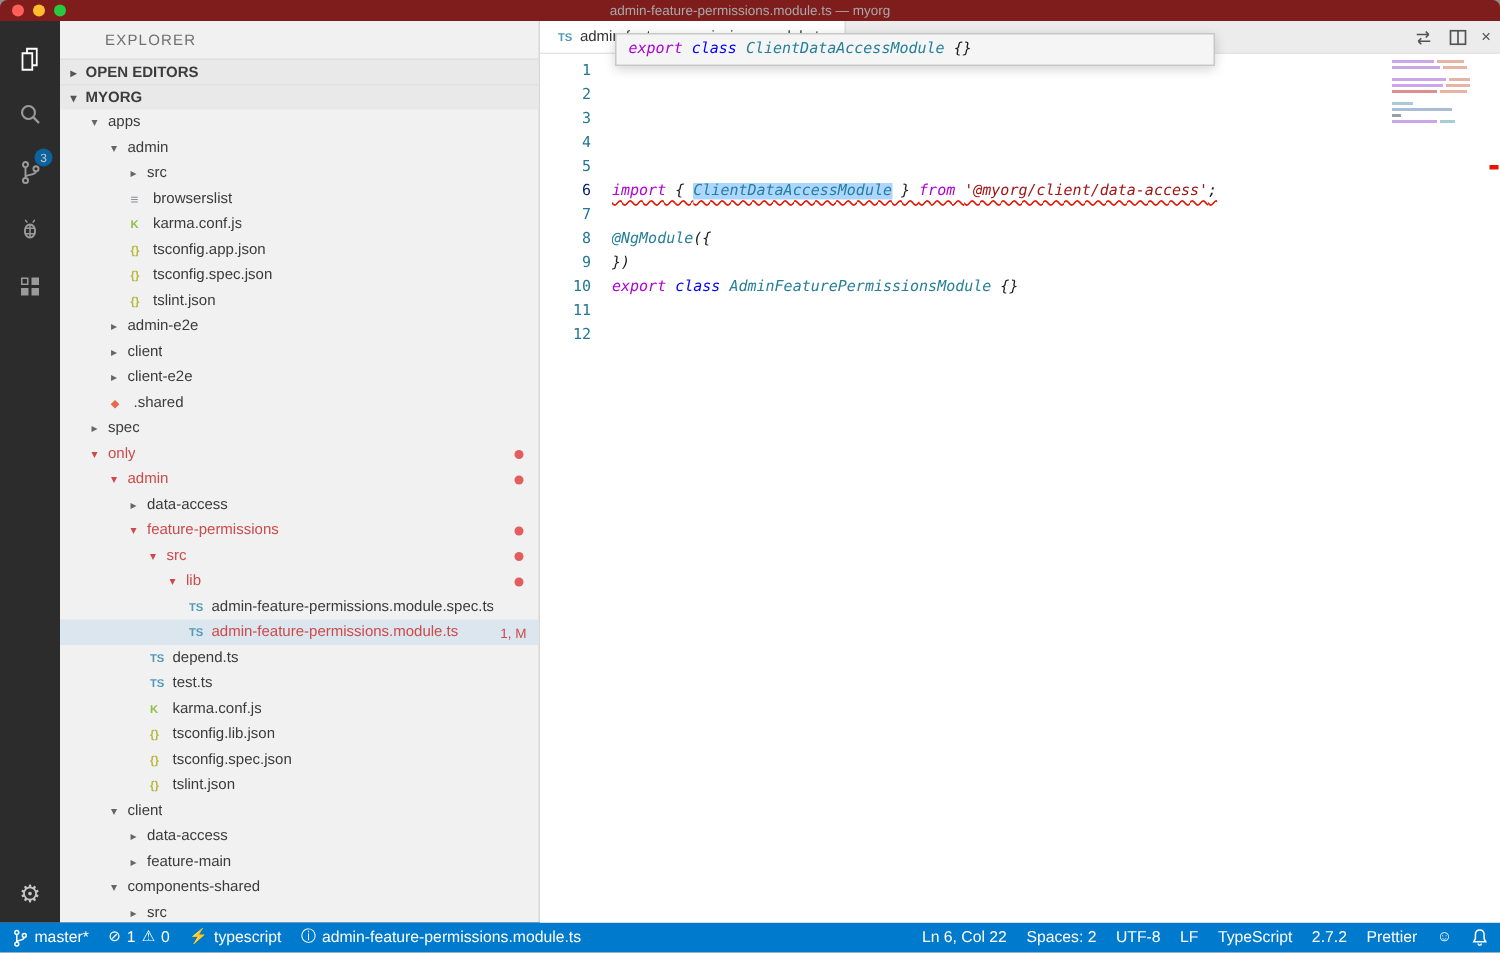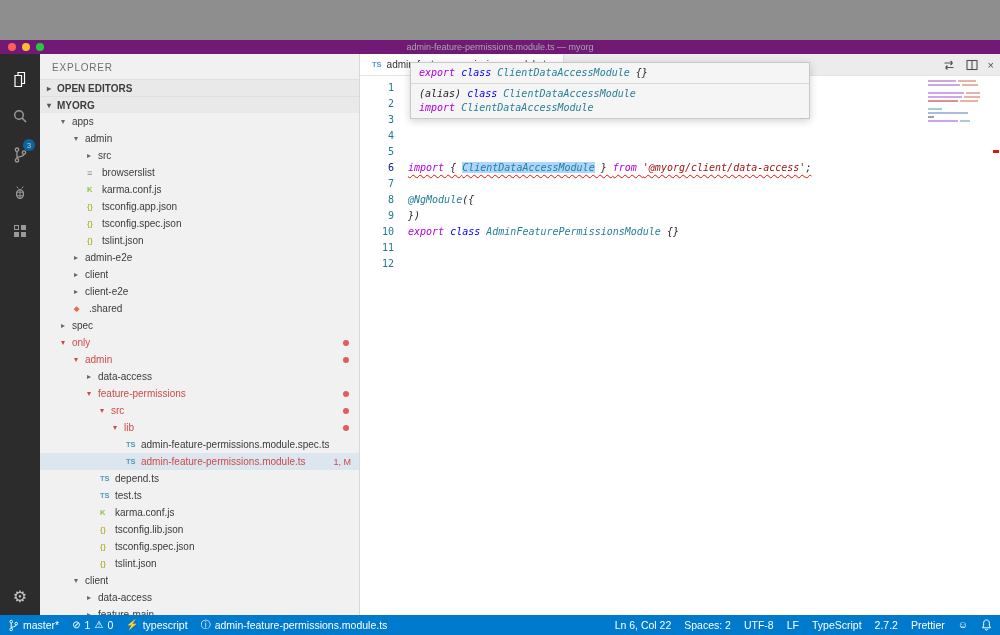--- a/index.html
+++ b/index.html
@@ -1,35 +1,35 @@
 <!DOCTYPE html>
 <html><head>
 <meta charset="utf-8">
 <style>
   *{margin:0;padding:0;box-sizing:border-box;}
   html,body{width:1000px;height:635px;overflow:hidden;}
   body{font-family:"Liberation Sans",sans-serif;background:#8e8e8e;}
   .window{width:1000px;height:635px;display:flex;flex-direction:column;border-radius:5px 5px 0 0;overflow:hidden;}
   
-  .titlebar{height:14px;flex:0 0 14px;background:#701a75;position:relative;display:flex;align-items:center;justify-content:center;margin-top:40px;}
+  .titlebar{height:14px;flex:0 0 14px;background:#7f1d1d;position:relative;display:flex;align-items:center;justify-content:center;}
   .traffic{position:absolute;left:8px;top:50%;transform:translateY(-50%);display:flex;gap:6px;}
   .tl{width:8px;height:8px;border-radius:50%;display:block;}
   .tl.red{background:#ff5f57}.tl.yellow{background:#febc2e}.tl.green{background:#28c840}
   .title-text{color:#a8a8a8;font-size:9px;white-space:nowrap;}
   .main{flex:1;display:flex;min-height:0;}
   
   .activitybar{width:40px;flex:0 0 40px;background:#2c2c2c;display:flex;flex-direction:column;align-items:center;padding-top:6px;}
   .ab-item{width:40px;height:38px;display:flex;align-items:center;justify-content:center;position:relative;opacity:.72;}
   .ab-item.active{opacity:1;}
   .ab-badge{position:absolute;top:3px;right:5px;background:#007acc;color:#fff;font-size:8px;min-width:12px;height:12px;border-radius:6px;display:flex;align-items:center;justify-content:center;padding:0 2px;}
   .ab-spacer{flex:1;}
   .gear{color:#c5c5c5;font-size:16px;margin-bottom:10px;line-height:1;}
   
   .sidebar{width:320px;flex:0 0 320px;background:#f1f1f1;border-right:1px solid #d8d8d8;overflow:hidden;display:flex;flex-direction:column;font-size:10px;color:#3b3b3b;}
-  .sidebar-title{padding:8px 0 6px 12px;font-size:10px;color:#6f6f6f;letter-spacing:.8px;}
+  .sidebar-title{padding:8px 0 6px 30px;font-size:10px;color:#6f6f6f;letter-spacing:.8px;}
   .section-header{height:17px;flex:0 0 17px;display:flex;align-items:center;gap:3px;padding-left:4px;font-weight:bold;font-size:10px;color:#3c3c3c;background:#e9e9e9;border-top:1px solid #e0e0e0;}
   .section-header .chev{font-size:8px;color:#555;width:10px;text-align:center;}
   .tree{flex:1;overflow:hidden;}
   .tree-row{height:17px;display:flex;align-items:center;position:relative;cursor:default;white-space:nowrap;}
   .tree-row.selected{background:#dce6ee;}
   .tree-row .chev{font-size:8px;color:#666;width:11px;flex:0 0 11px;text-align:left;}
   .tree-row.red .chev{color:#cd4a4a;}
   .fico{width:15px;flex:0 0 15px;font-size:7.5px;font-weight:bold;text-align:left;}
   .ico-ts{color:#519aba;}
   .ico-json{color:#b7b73b;}
@@ -362,26 +362,20 @@
           </div>
         <div class="overview-ruler">
           <span class="err-mark"></span>
         </div>
       </div>
 
       <div class="hover-widget">
         <div class="hover-sec">
           <div class="hover-line" id="hover-sig"><span class="tk-kw1">export </span><span class="tk-kw2">class </span><span class="tk-type">ClientDataAccessModule</span><span class="tk-def"> {}</span></div>
         </div>
-        <div class="hover-sec">
-          <div id="hover-alias">
-              <div class="hover-line"><span class="tk-def">(alias) </span><span class="tk-kw2">class </span><span class="tk-type">ClientDataAccessModule</span></div>
-              <div class="hover-line"><span class="tk-kw1">import </span><span class="tk-type">ClientDataAccessModule</span></div>
-            </div>
-        </div>
       </div>
     </div>
   </div>
 
   <div class="statusbar">
     <div class="sb-item">
       <svg width="11" height="13" viewBox="0 0 11 13">
         <circle cx="3.2" cy="2.6" r="1.3" fill="none" stroke="#ffffff"></circle>
         <circle cx="3.2" cy="10.4" r="1.3" fill="none" stroke="#ffffff"></circle>
         <circle cx="8.2" cy="4.6" r="1.3" fill="none" stroke="#ffffff"></circle>

